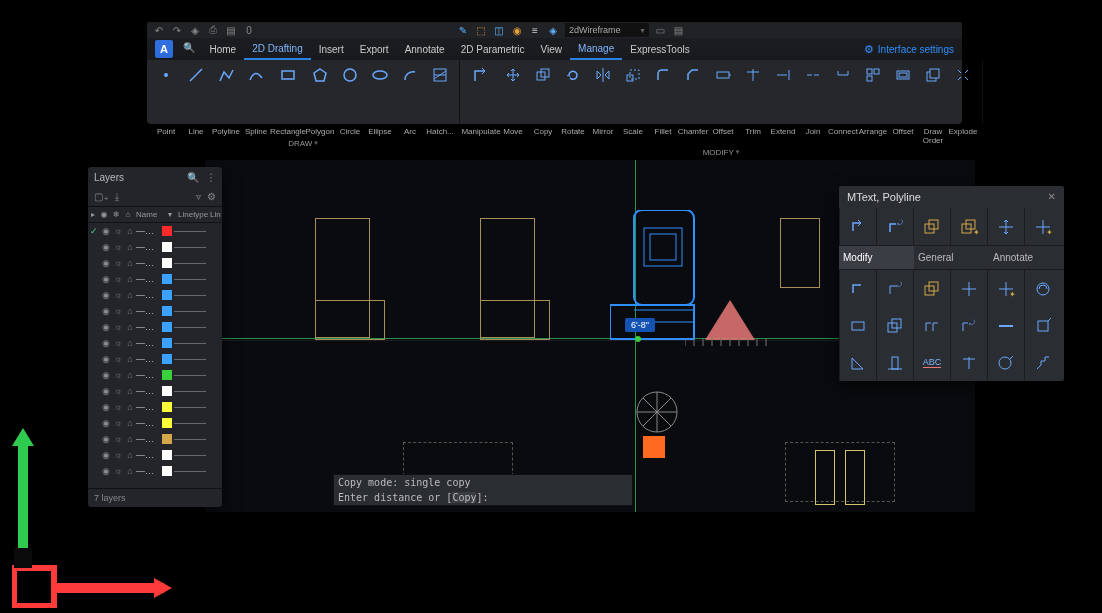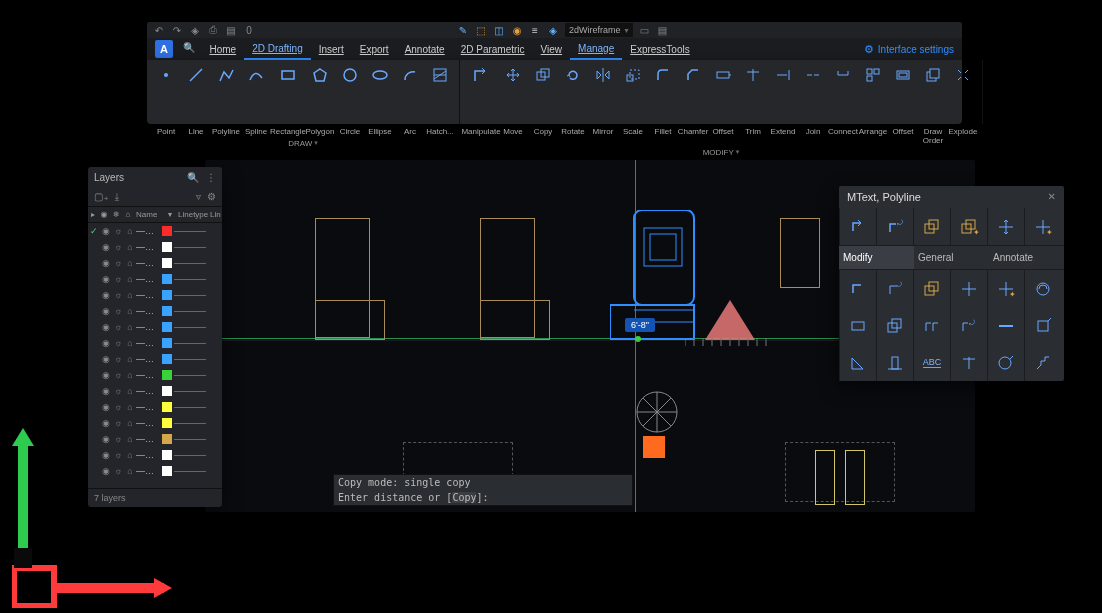--- a/index.html
+++ b/index.html
@@ -19,34 +19,34 @@
   position: absolute;
   left: 147px; top: 22px;
   width: 815px; height: 16px;
   background: #202226;
   display: flex; align-items: center;
   padding: 0 6px;
   gap: 6px;
   border-radius: 2px 2px 0 0;
 }
 .qa-bar .ico { width: 12px; height: 12px; display: inline-flex; align-items: center; justify-content: center; color: #888; font-size: 10px; cursor: pointer; }
-.qa-bar .sel { background:#111; color:#aaa; font-size:9px; padding:1px 4px; display:inline-flex; align-items:center; gap:4px; height:14px; }
+.qa-bar .sel { background:#111; color:#aaa; font-size:9px; padding:1px 4px; display:inline-flex; align-items:center; gap:20px; height:14px; }
 .qa-bar .sel .cd { font-size:8px; color:#666; }
 
 
 .menu-bar {
   position: absolute;
   left: 147px; top: 38px;
   width: 815px; height: 22px;
   background: #1a1c1f;
   display: flex; align-items: stretch;
   padding-left: 4px;
 }
 .menu-bar .app-ico { width: 18px; height: 18px; margin: 2px 4px; background:#2f6fe0; border-radius:2px; display:flex;align-items:center;justify-content:center; color:#fff; font-size:11px; font-weight:700; }
-.menu-bar .mi { padding: 4px 8px; font-size:10px; color:#ccc; cursor:pointer; display:flex;align-items:center;text-decoration:underline; }
+.menu-bar .mi { padding: 4px 8px; font-size:10px; color:#ccc; cursor:pointer; display:flex;align-items:center; }
 .menu-bar .mi.active { color:#7fb6ff; border-bottom:2px solid #2f8fff; }
 .menu-bar .spacer { flex:1; }
 .menu-bar .iset { color:#2f8fff; font-size:10px; padding:4px 8px; display:flex;align-items:center;gap:4px; cursor:pointer;}
 .menu-bar .gear { font-size:11px; }
 
 
 .ribbon {
   position: absolute;
   left: 147px; top: 60px;
   width: 815px; height: 64px;

